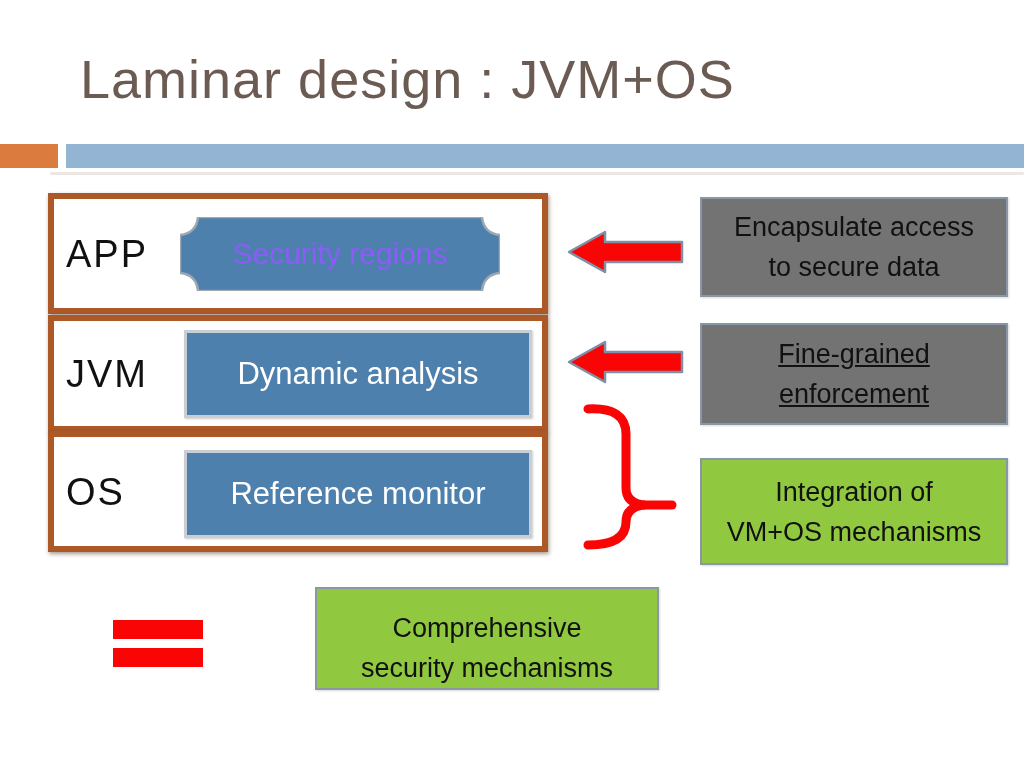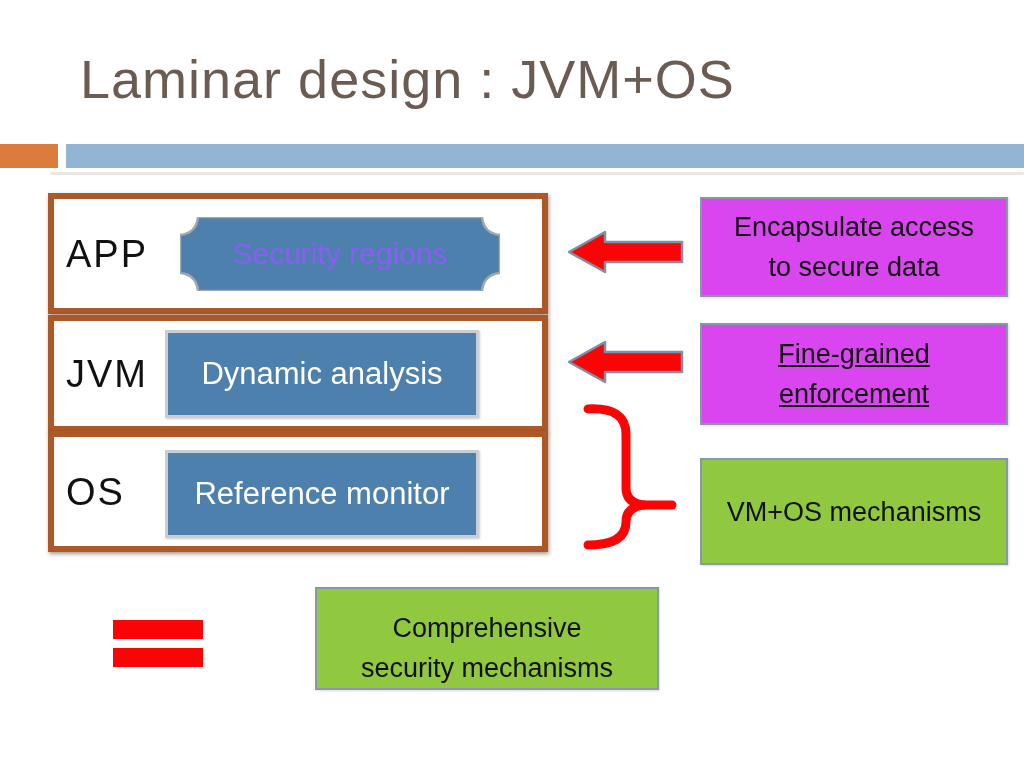--- a/index.html
+++ b/index.html
@@ -32,38 +32,38 @@
     font-size:38px;color:#111;letter-spacing:2px;font-weight:400;
   }
   .plaque-wrap{position:absolute;left:126px;top:18px;width:320px;height:74px;}
   .plaque-wrap svg{position:absolute;left:0;top:0;}
   .plaque-text{
     position:absolute;left:0;top:0;width:100%;height:100%;
     display:flex;align-items:center;justify-content:center;
     color:#8b5cf6;font-size:30px;
   }
   .blue-rect{
-    position:absolute;left:111px;width:314px;height:88px;
+    position:absolute;left:130px;width:348px;height:88px;
     background:#4E80AD;border:3px solid #C9CED4;box-sizing:border-box;
     display:flex;align-items:center;justify-content:center;
     color:#fff;font-size:31px;
     box-shadow:1px 1px 2px rgba(0,0,0,.2);
   }
   .blue-rect-jvm{top:9px;}
   .blue-rect-os{top:13px;align-items:center;}
 
   
   .callout{
     position:absolute;left:700px;width:308px;box-sizing:border-box;
     border:2px solid #8A97A8;
     display:flex;flex-direction:column;align-items:center;justify-content:center;
     font-size:27px;color:#111;line-height:40px;text-align:center;
     box-shadow:1px 1px 2px rgba(0,0,0,.15);
   }
-  .callout-orange{background:#d946ef;}
+  .callout-orange{background:#737373;}
   .callout-green{background:#90C840;}
   .callout-1{top:197px;height:100px;}
   .callout-2{top:323px;height:102px;text-decoration:underline;}
   .callout-3{top:458px;height:107px;}
   .callout-bottom{left:315px;top:587px;width:344px;height:103px;background:#90C840;justify-content:flex-end;}
 
   
   .arrow{position:absolute;width:118px;height:48px;}
   .arrow-app{left:566px;top:228px;}
   .arrow-jvm{left:566px;top:338px;}
@@ -121,20 +121,21 @@
 
   <div class="callout callout-orange callout-1">
     <span>Encapsulate access</span>
     <span>to secure data</span>
   </div>
   <div class="callout callout-orange callout-2">
     <span>Fine-grained</span>
     <span>enforcement</span>
   </div>
   <div class="callout callout-green callout-3">
+    <span>Integration of</span>
     <span>VM+OS mechanisms</span>
   </div>
 
   <div class="eq-bar eq-top"></div>
   <div class="eq-bar eq-bottom"></div>
 
   <div class="callout callout-bottom">
     <span>Comprehensive</span>
     <span>security mechanisms</span>
   </div>

